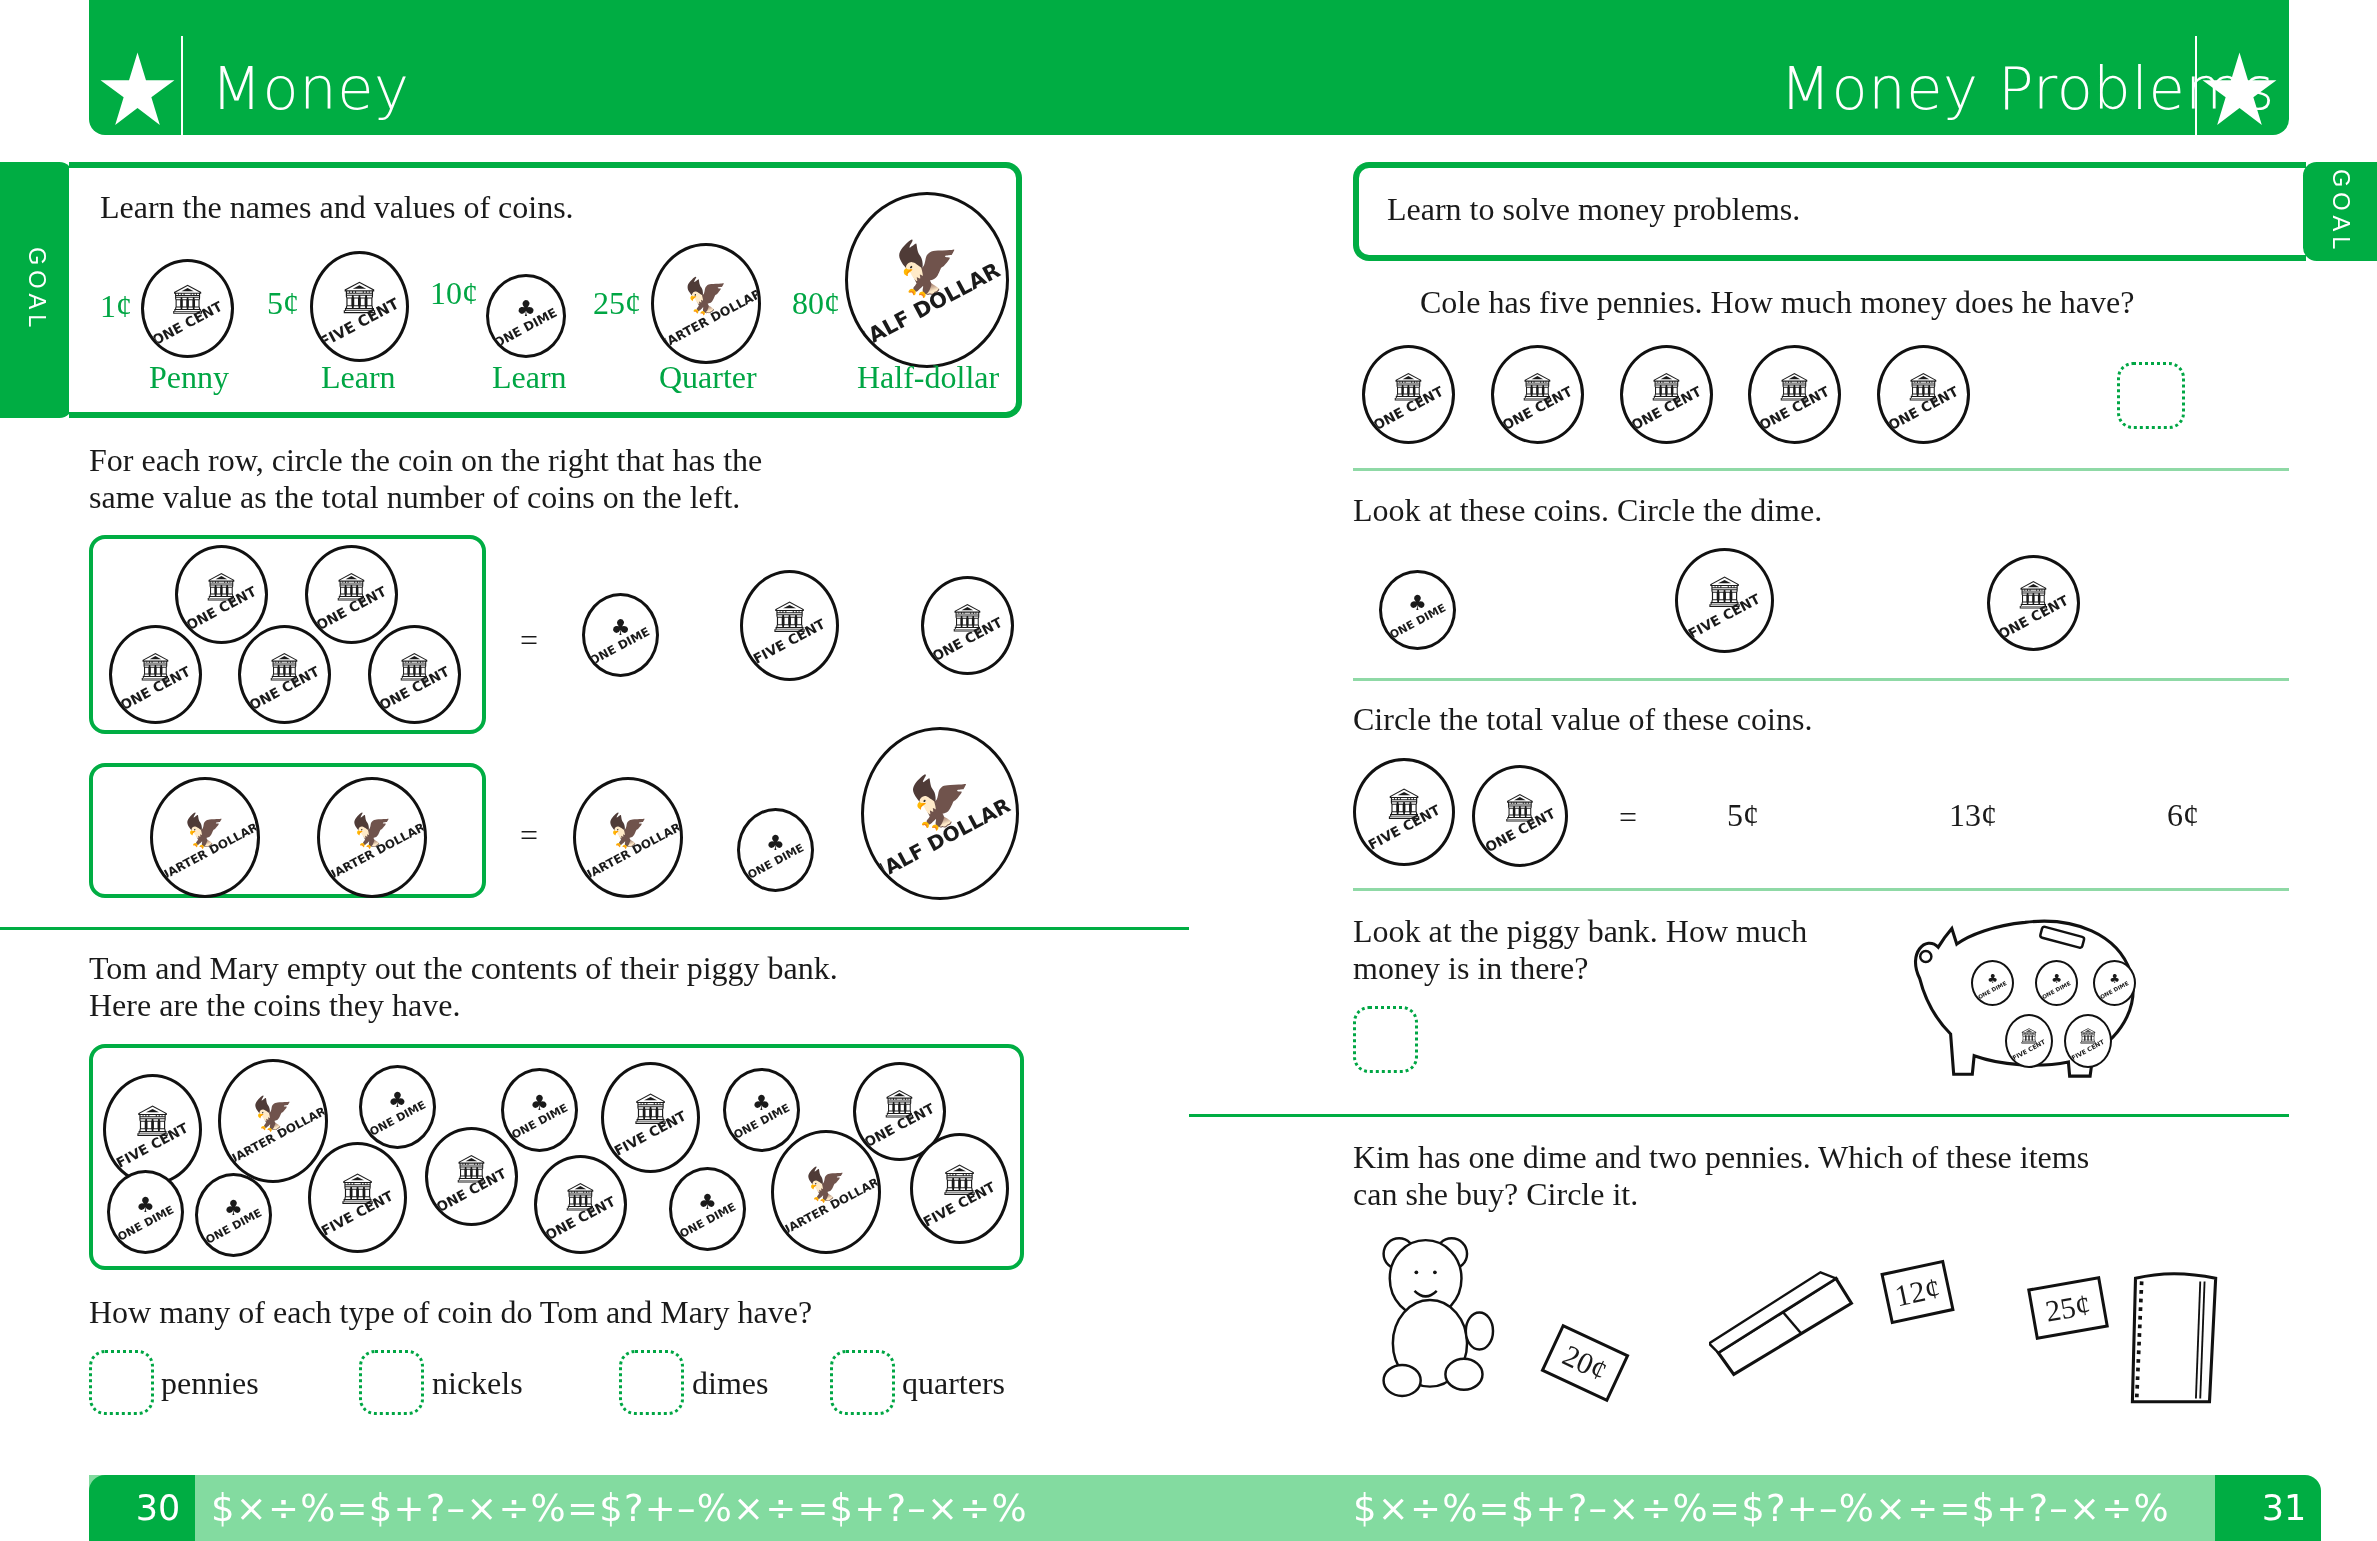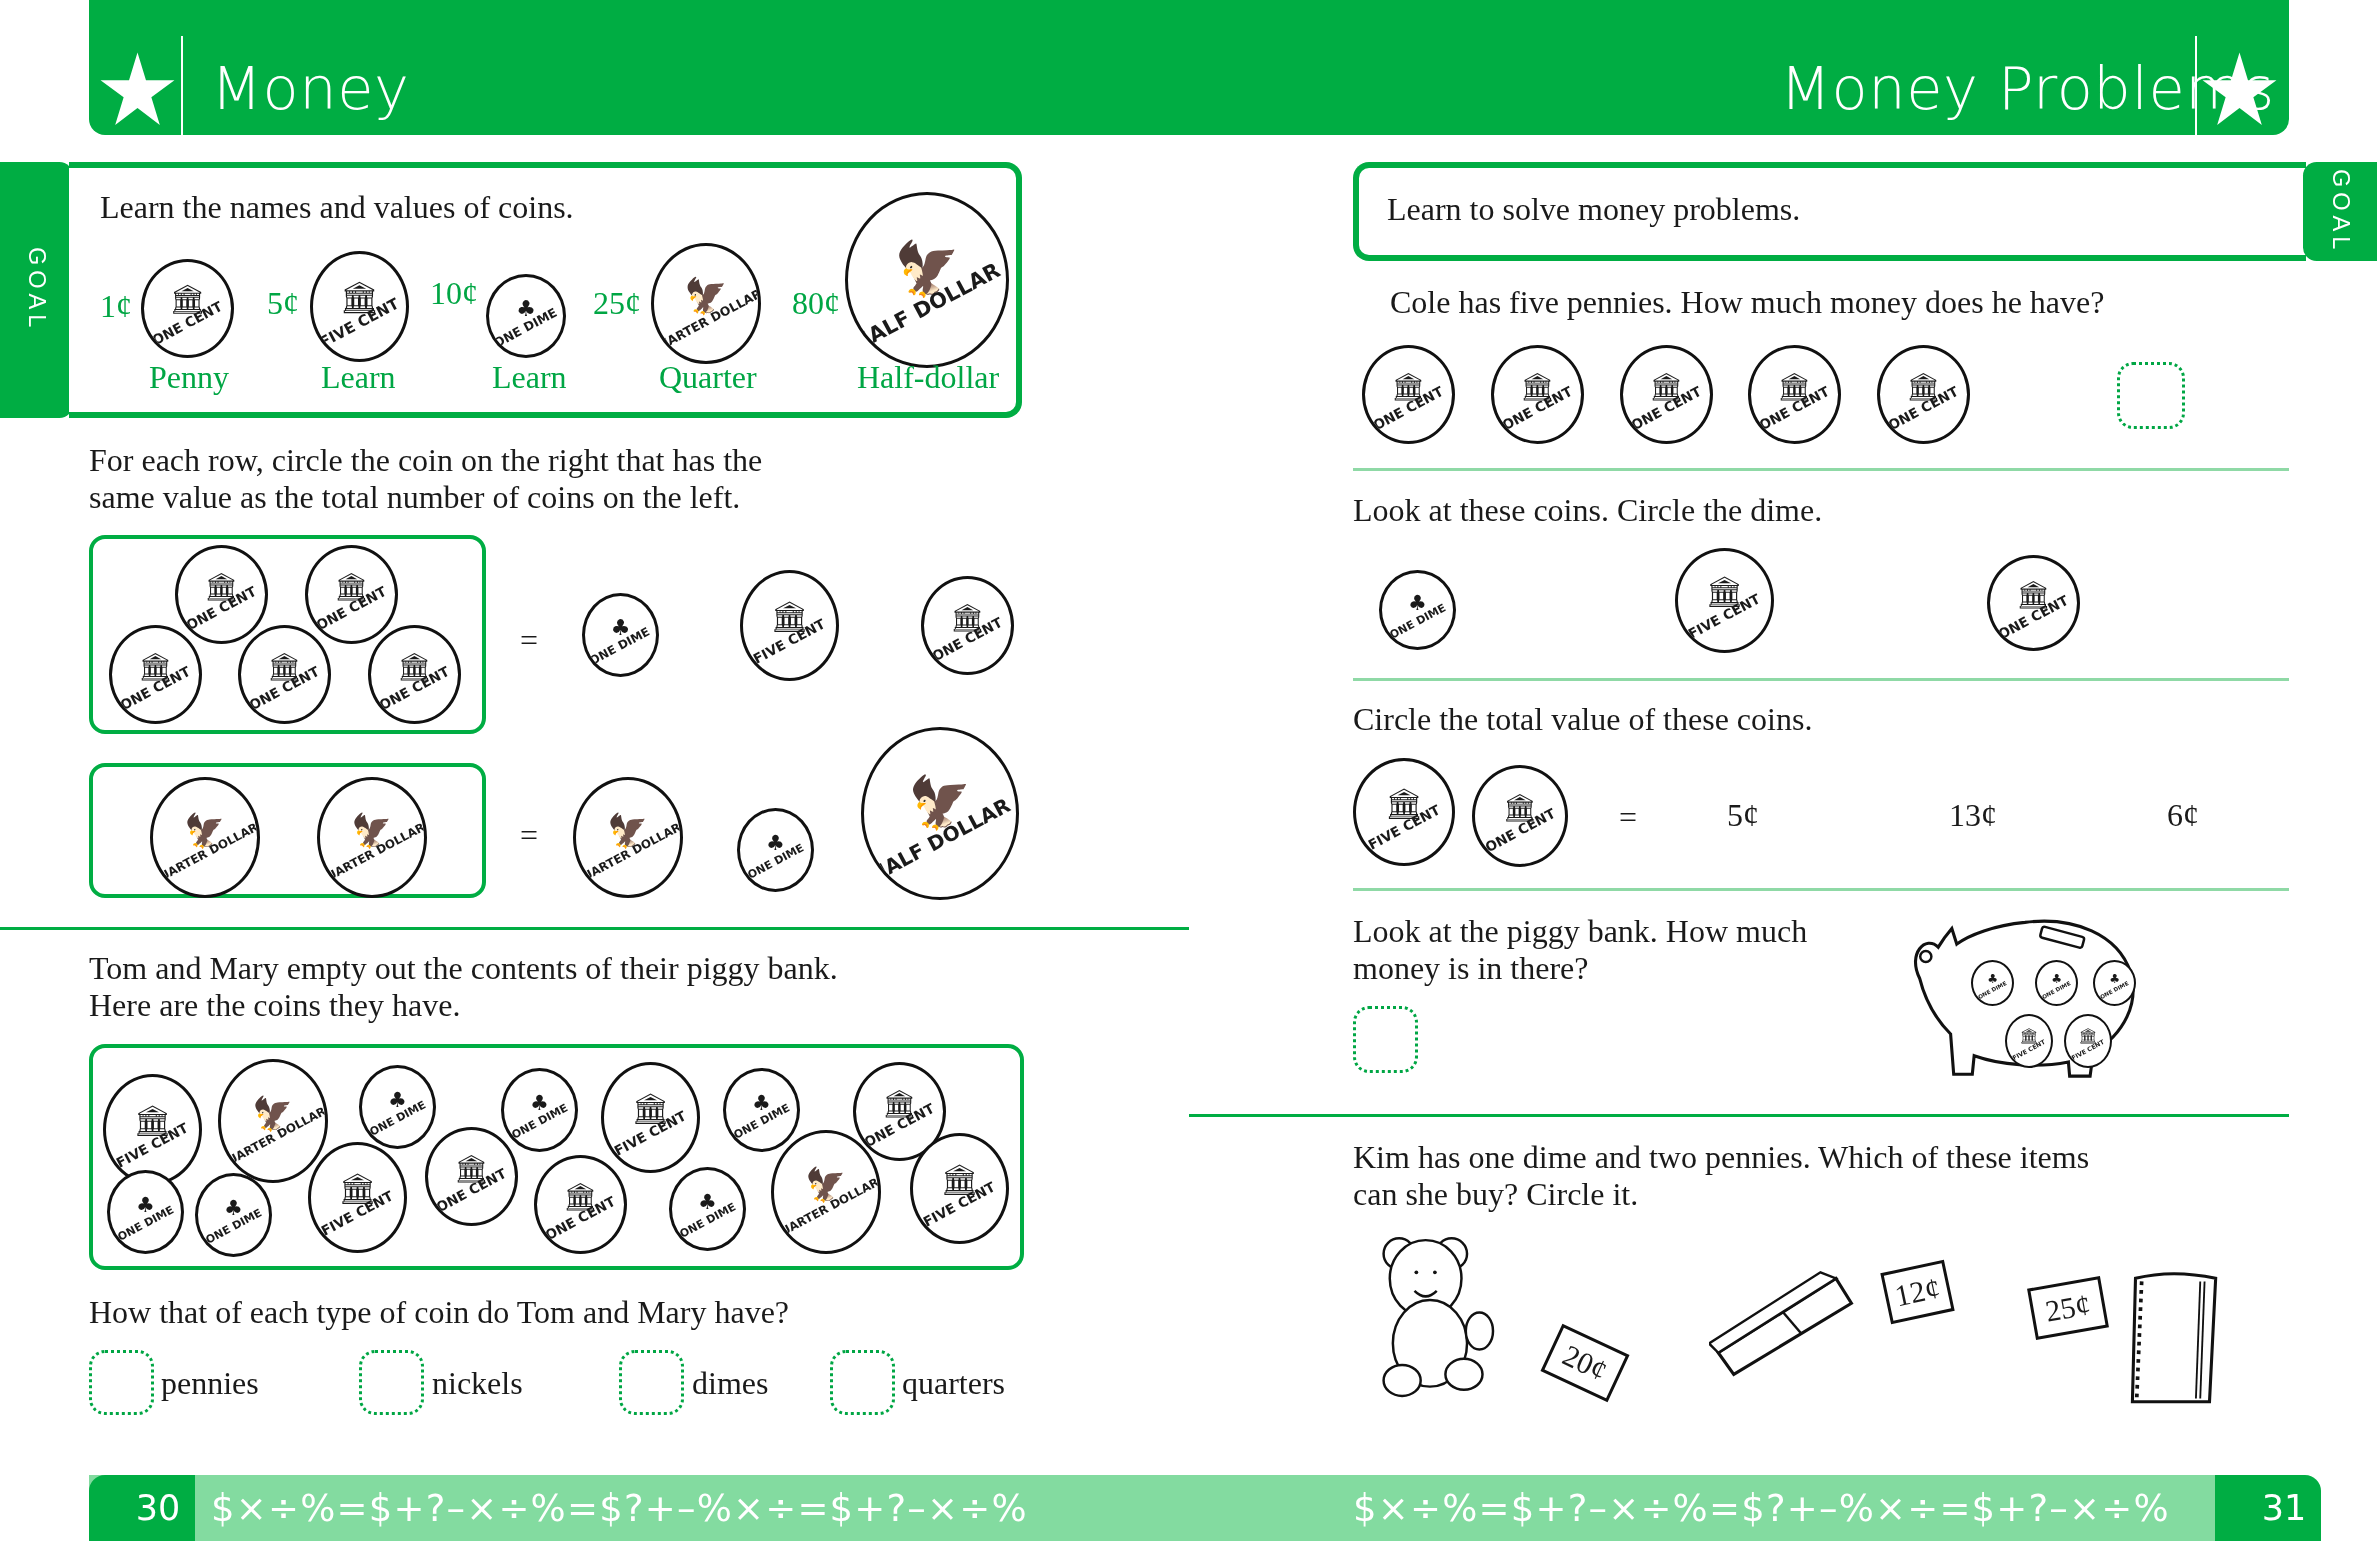--- a/index.html
+++ b/index.html
@@ -203,21 +203,21 @@
   </div>
 <div class="coin" style="left:771px;top:1130px;width:110px;height:124px;">
     <span class="glyph" style="font-size:33px;">🦅</span>
     <span class="lbl" style="font-size:11.8px;">QUARTER DOLLAR</span>
   </div>
 <div class="coin" style="left:910px;top:1133px;width:99px;height:111px;">
     <span class="glyph" style="font-size:30px;">🏛</span>
     <span class="lbl" style="font-size:13.6px;">FIVE CENT</span>
   </div>
 
-<div class="abs txt" style="left:89px;top:1294px;">How that of each type of coin do Tom and Mary have?</div>
+<div class="abs txt" style="left:89px;top:1294px;">How many of each type of coin do Tom and Mary have?</div>
 <div class="ansbox" style="left:89px;top:1350px;width:65px;height:65px;"></div>
 <div class="abs txt" style="left:161px;top:1365px;">pennies</div>
 <div class="ansbox" style="left:359px;top:1350px;width:65px;height:65px;"></div>
 <div class="abs txt" style="left:432px;top:1365px;">nickels</div>
 <div class="ansbox" style="left:619px;top:1350px;width:65px;height:65px;"></div>
 <div class="abs txt" style="left:692px;top:1365px;">dimes</div>
 <div class="ansbox" style="left:830px;top:1350px;width:65px;height:65px;"></div>
 <div class="abs txt" style="left:902px;top:1365px;">quarters</div>
 
 <div class="abs footer-band" style="left:89px;top:1475px;width:1100px;height:66px;"></div>
@@ -230,21 +230,21 @@
 <svg class="abs" style="left:2201px;top:51px;" width="77" height="77" viewBox="0 0 100 100">
   <polygon class="star" points="50,2 61,38 98,38 68,60 79,96 50,74 21,96 32,60 2,38 39,38"></polygon>
 </svg>
 
 <div class="abs gbox" style="left:1353px;top:162px;width:953px;height:99px;border-right:none;border-top-right-radius:0;border-bottom-right-radius:0;"></div>
 <div class="abs goal-tab" style="left:2303px;top:162px;width:74px;height:99px;border-top-left-radius:13.6px;border-bottom-left-radius:13.6px;">
   <span>GOAL</span>
 </div>
 <div class="abs txt" style="left:1387px;top:191px;">Learn to solve money problems.</div>
 
-<div class="abs txt" style="left:1390px;top:284px;">Cole has five pennies. How much money does he have?</div>
+<div class="abs txt" style="left:1420px;top:284px;">Cole has five pennies. How much money does he have?</div>
 <div class="coin" style="left:1362px;top:345px;width:93px;height:99px;">
     <span class="glyph" style="font-size:27px;">🏛</span>
     <span class="lbl" style="font-size:13.6px;">ONE CENT</span>
   </div>
 <div class="coin" style="left:1491px;top:345px;width:93px;height:99px;">
     <span class="glyph" style="font-size:27px;">🏛</span>
     <span class="lbl" style="font-size:13.6px;">ONE CENT</span>
   </div>
 <div class="coin" style="left:1620px;top:345px;width:93px;height:99px;">
     <span class="glyph" style="font-size:27px;">🏛</span>

